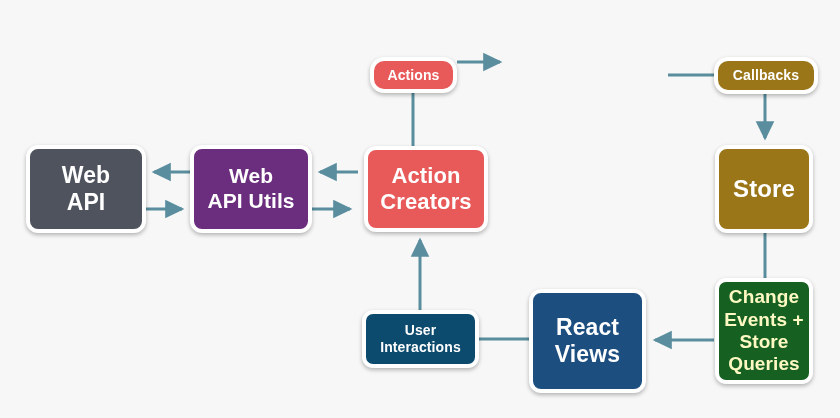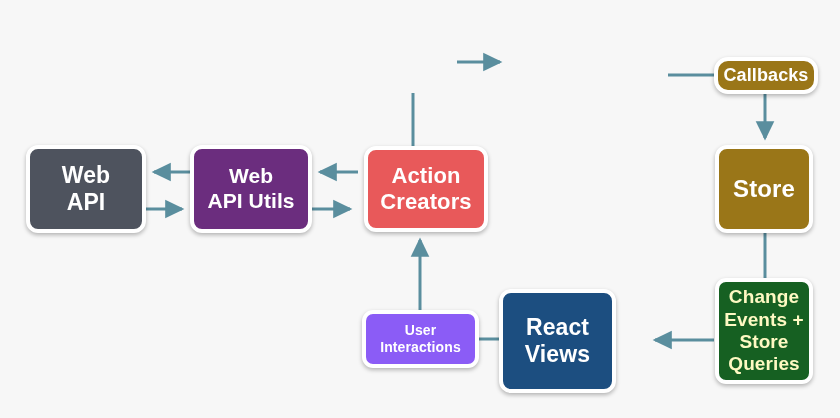--- a/index.html
+++ b/index.html
@@ -127,40 +127,43 @@
   <div class="node" style="left: 190px; top: 145px; width: 122px; height: 88px; background: rgb(107, 45, 126); font-size: 21px; color: rgb(255, 255, 255); border-color: rgb(255, 255, 255);">
     <span class="node-label">Web
 API Utils</span>
   </div>
 
   <div class="node" style="left: 358px; top: 146px; width: 124px; height: 86px; background: rgb(232, 89, 90); font-size: 22px; color: rgb(255, 255, 255); border-color: rgb(255, 255, 255); margin-left: 6px;">
     <span class="node-label">Action
 Creators</span>
   </div>
 
+  <div class="node small pill" style="left: 370px; top: 57px; width: 87px; height: 36px; background: rgb(232, 89, 90); font-size: 14px; color: rgb(255, 255, 255); border-color: rgb(255, 255, 255);">
+    <span class="node-label">Actions</span>
+  </div>
 
 
-  <div class="node small pill" style="left: 714px; top: 57px; width: 104px; height: 37px; background: rgb(154, 118, 24); font-size: 18px; color: rgb(255, 255, 255); border-color: rgb(255, 255, 255);">
+  <div class="node small pill" style="left: 714px; top: 57px; width: 104px; height: 37px; background: rgb(154, 118, 24); font-size: 14px; color: rgb(255, 255, 255); border-color: rgb(255, 255, 255);">
     <span class="node-label">Callbacks</span>
   </div>
 
   <div class="node" style="left: 715px; top: 145px; width: 98px; height: 88px; background: rgb(154, 118, 24); font-size: 24px; color: rgb(255, 255, 255); border-color: rgb(255, 255, 255);">
     <span class="node-label">Store</span>
   </div>
 
   <div class="node small" style="left: 715px; top: 278px; width: 98px; height: 106px; background: rgb(22, 96, 34); font-size: 19px; color: #fef9c3; border-color: rgb(255, 255, 255);">
     <span class="node-label">Change
 Events +
 Store
 Queries</span>
   </div>
 
-  <div class="node" style="left: 499px; top: 289px; width: 117px; height: 104px; background: rgb(28, 78, 128); font-size: 23px; color: rgb(255, 255, 255); border-color: rgb(255, 255, 255);">
+  <div class="node" style="left: 529px; top: 289px; width: 117px; height: 104px; background: rgb(28, 78, 128); font-size: 23px; color: rgb(255, 255, 255); border-color: rgb(255, 255, 255);">
     <span class="node-label">React
 Views</span>
   </div>
 
-  <div class="node small" style="left: 362px; top: 310px; width: 117px; height: 58px; background: #8b5cf6; font-size: 14px; color: rgb(255, 255, 255); border-color: rgb(255, 255, 255);">
+  <div class="node small" style="left: 362px; top: 310px; width: 117px; height: 58px; background: #0c4a6e; font-size: 14px; color: rgb(255, 255, 255); border-color: rgb(255, 255, 255);">
     <span class="node-label">User
 Interactions</span>
   </div>
 
 </div>
 
 </body></html>

